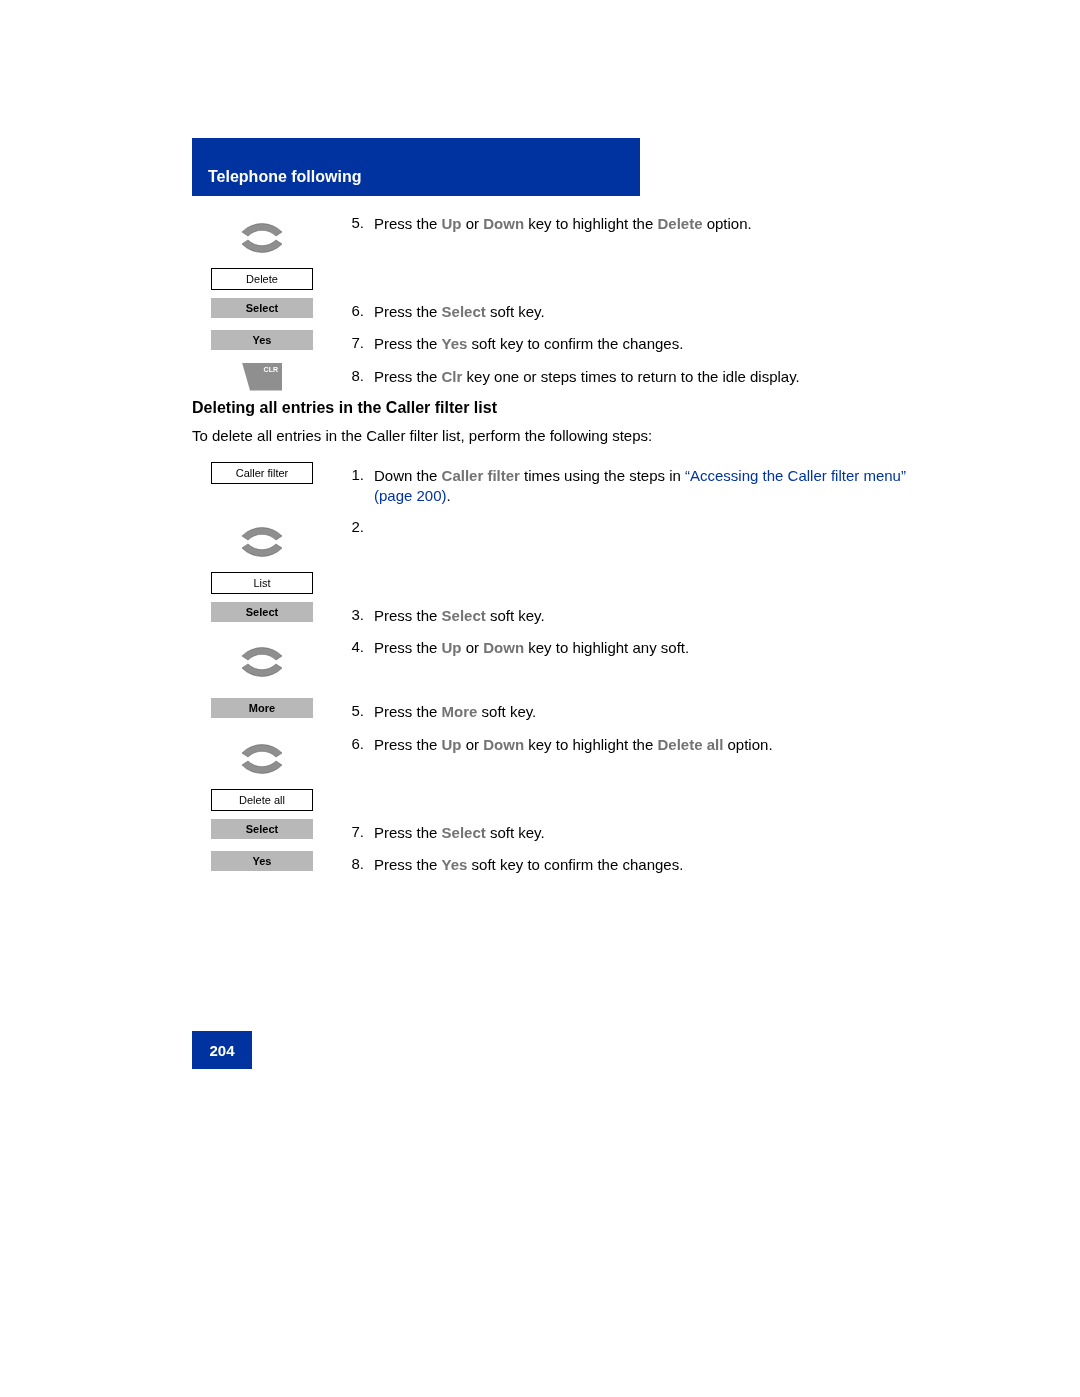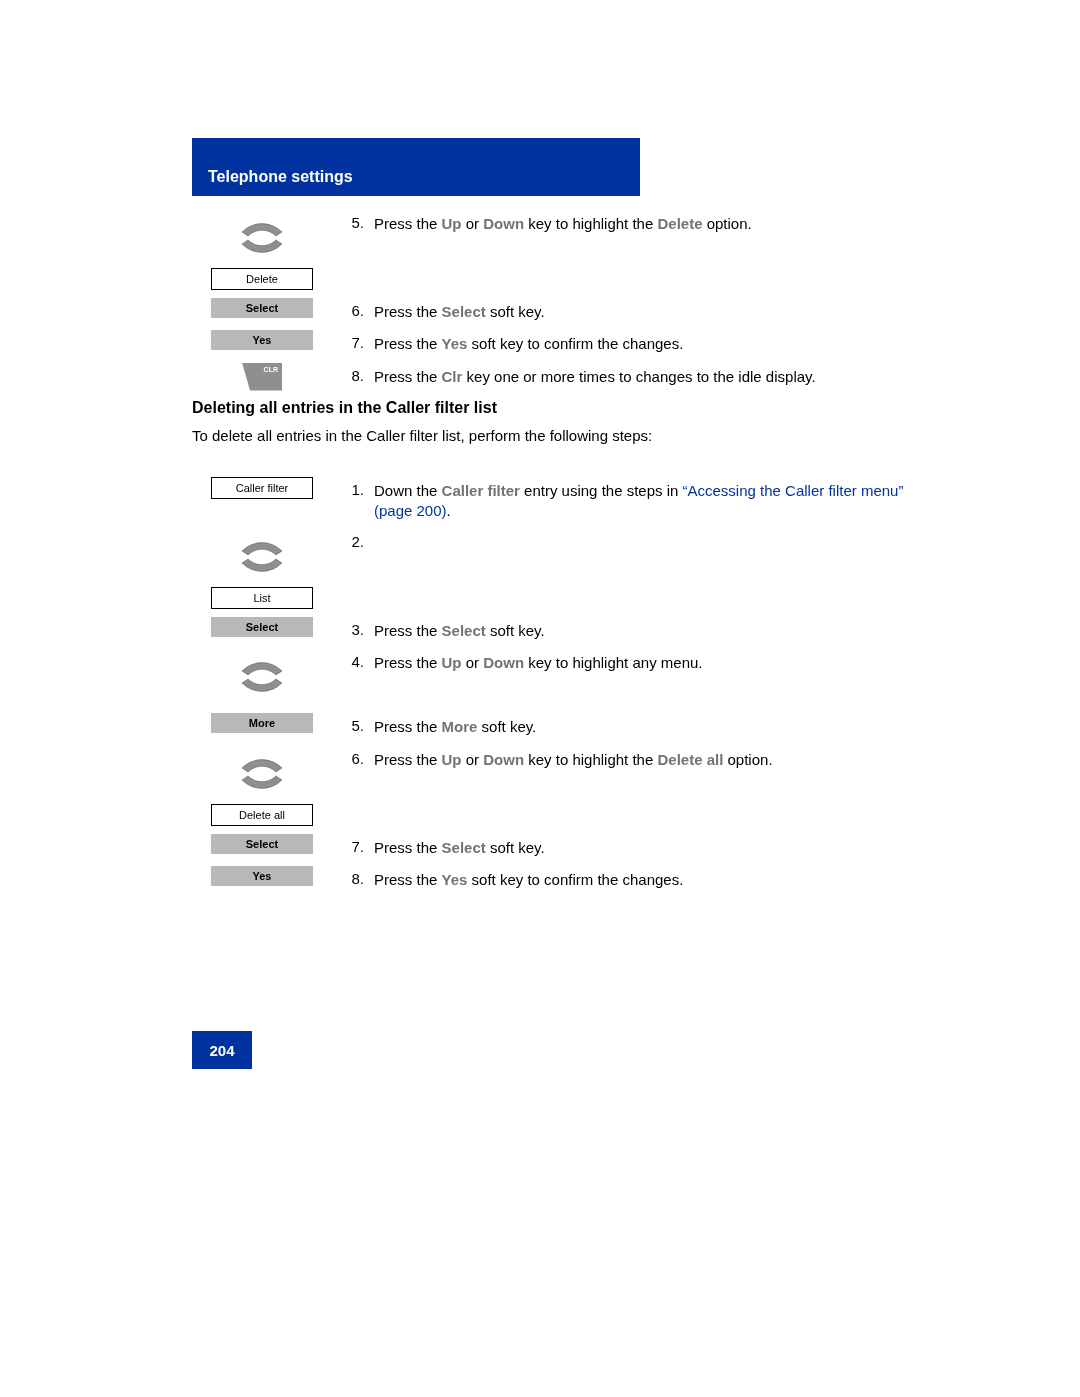--- a/index.html
+++ b/index.html
@@ -74,21 +74,21 @@
   .blue-link {
     color: #0033a0;
   }
   .section-heading {
     font-weight: bold;
     font-size: 16px;
     margin-top: 4px;
     margin-bottom: 8px;
   }
   .section-intro {
-    margin-bottom: 31px;
+    margin-bottom: 16px;
     line-height: 1.4;
   }
   .menu-box {
     width: 100px;
     height: 20px;
     border: 1px solid #000;
     background: #fff;
     font-size: 11px;
     display: flex;
     align-items: center;
@@ -138,21 +138,21 @@
   svg.updown {
     display: block;
   }
 </style>
 </head>
 <body>
 
 <div class="page">
 
   <div class="header-bar">
-    <div class="header-title">Telephone settings</div>
+    <div class="header-title">Telephone following</div>
   </div>
 
   <div class="content">
 
     <div id="section1-steps">
         <div class="row">
           <div class="icon-col">
             <div>
               <svg class="updown" width="56" height="56" viewBox="0 0 56 56">
     <path d="M 8 22 A 28 28 0 0 1 48 22 L 42 26 A 20 20 0 0 0 14 26 Z" fill="#8f8f8f" stroke="#555" stroke-width="0.5"></path>
@@ -185,36 +185,36 @@
           </div>
         </div>
         <div class="row">
           <div class="icon-col">
             <div class="clr-key">
               <div class="label">CLR</div>
             </div>
           </div>
           <div class="text-col">
             <div class="step-no">8.</div>
-            <div class="step-text"><span>Press the </span><span class="blue">Clr</span><span> key one or more times to changes to the idle display.</span></div>
+            <div class="step-text"><span>Press the </span><span class="blue">Clr</span><span> key one or steps times to return to the idle display.</span></div>
           </div>
         </div>
       </div>
 
     <div class="section-heading">Deleting all entries in the Caller filter list</div>
     <div class="section-intro">To delete all entries in the Caller filter list, perform the following steps:</div>
 
     <div id="section2-steps">
         <div class="row">
           <div class="icon-col">
             <div class="menu-box">Caller filter</div>
           </div>
           <div class="text-col">
             <div class="step-no">1.</div>
-            <div class="step-text"><span>Down the </span><span class="blue">Caller filter</span><span> entry using the steps in </span><span class="blue-link">“Accessing the Caller filter menu” (page 200)</span><span>.</span></div>
+            <div class="step-text"><span>Down the </span><span class="blue">Caller filter</span><span> times using the steps in </span><span class="blue-link">“Accessing the Caller filter menu” (page 200)</span><span>.</span></div>
           </div>
         </div>
         <div class="row">
           <div class="icon-col">
             <div>
               <svg class="updown" width="56" height="56" viewBox="0 0 56 56">
     <path d="M 8 22 A 28 28 0 0 1 48 22 L 42 26 A 20 20 0 0 0 14 26 Z" fill="#8f8f8f" stroke="#555" stroke-width="0.5"></path>
     <path d="M 8 34 A 28 28 0 0 0 48 34 L 42 30 A 20 20 0 0 1 14 30 Z" fill="#8f8f8f" stroke="#555" stroke-width="0.5"></path>
   </svg>
             </div>
@@ -237,21 +237,21 @@
           <div class="icon-col">
             <div>
               <svg class="updown" width="56" height="56" viewBox="0 0 56 56">
     <path d="M 8 22 A 28 28 0 0 1 48 22 L 42 26 A 20 20 0 0 0 14 26 Z" fill="#8f8f8f" stroke="#555" stroke-width="0.5"></path>
     <path d="M 8 34 A 28 28 0 0 0 48 34 L 42 30 A 20 20 0 0 1 14 30 Z" fill="#8f8f8f" stroke="#555" stroke-width="0.5"></path>
   </svg>
             </div>
           </div>
           <div class="text-col">
             <div class="step-no">4.</div>
-            <div class="step-text"><span>Press the </span><span class="blue">Up</span><span> or </span><span class="blue">Down</span><span> key to highlight any menu.</span></div>
+            <div class="step-text"><span>Press the </span><span class="blue">Up</span><span> or </span><span class="blue">Down</span><span> key to highlight any soft.</span></div>
           </div>
         </div>
         <div class="row">
           <div class="icon-col">
             <div class="softkey">More</div>
           </div>
           <div class="text-col">
             <div class="step-no">5.</div>
             <div class="step-text"><span>Press the </span><span class="blue">More</span><span> soft key.</span></div>
           </div>

